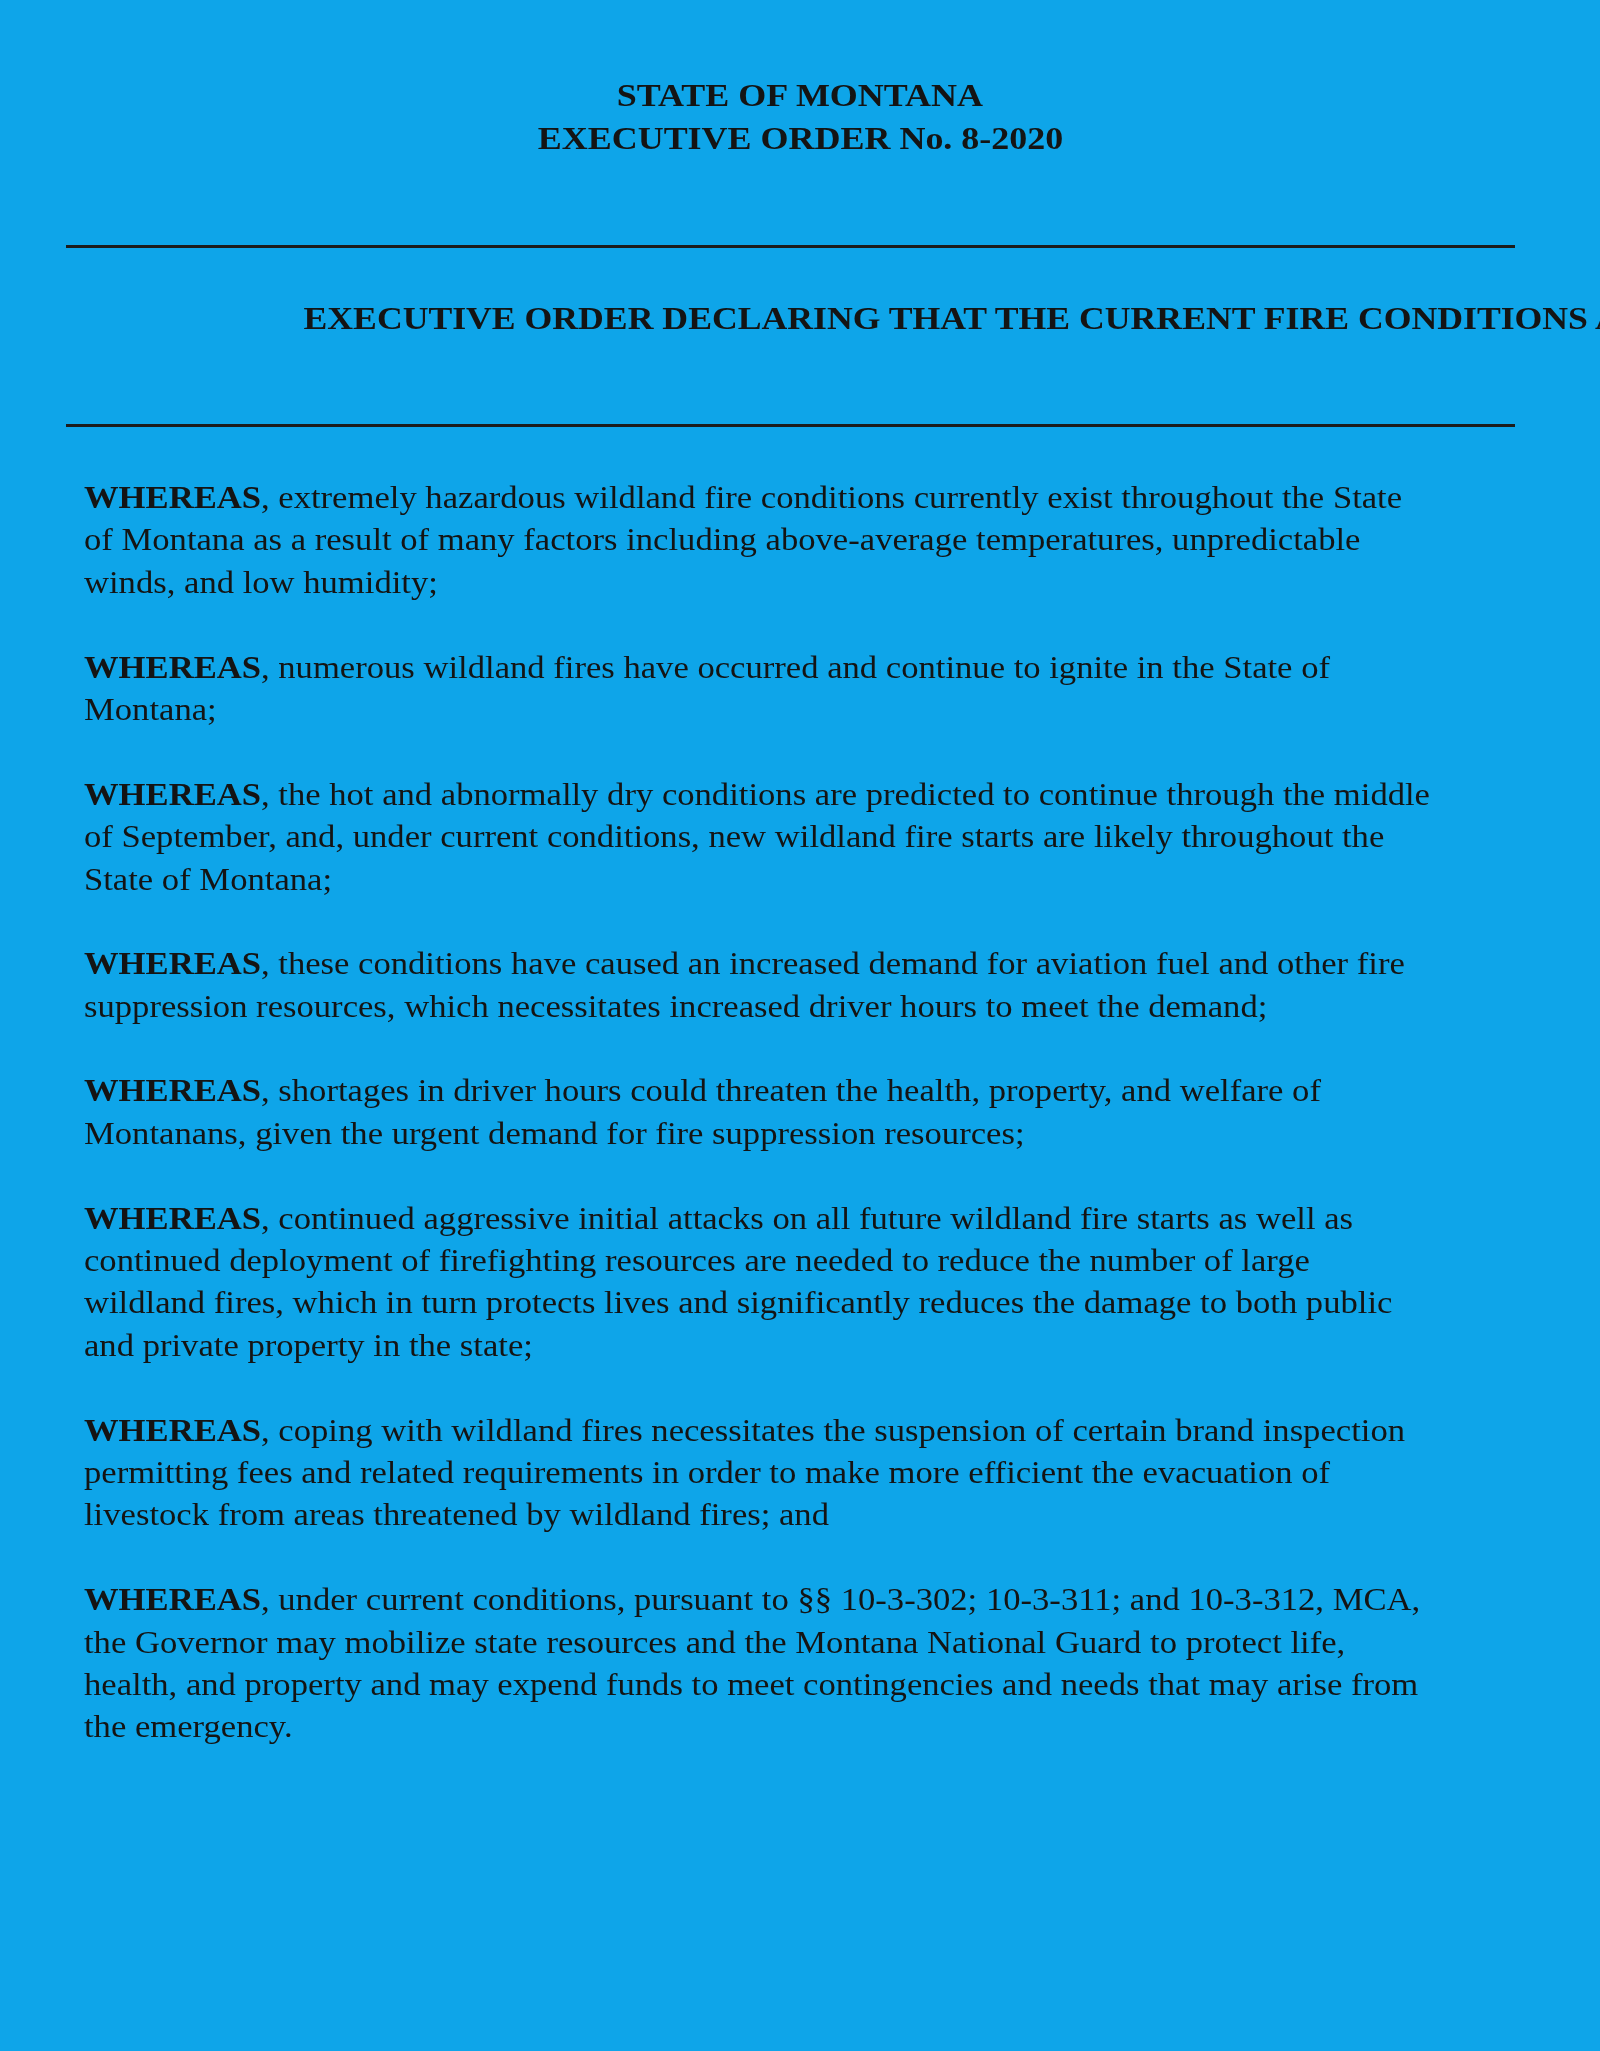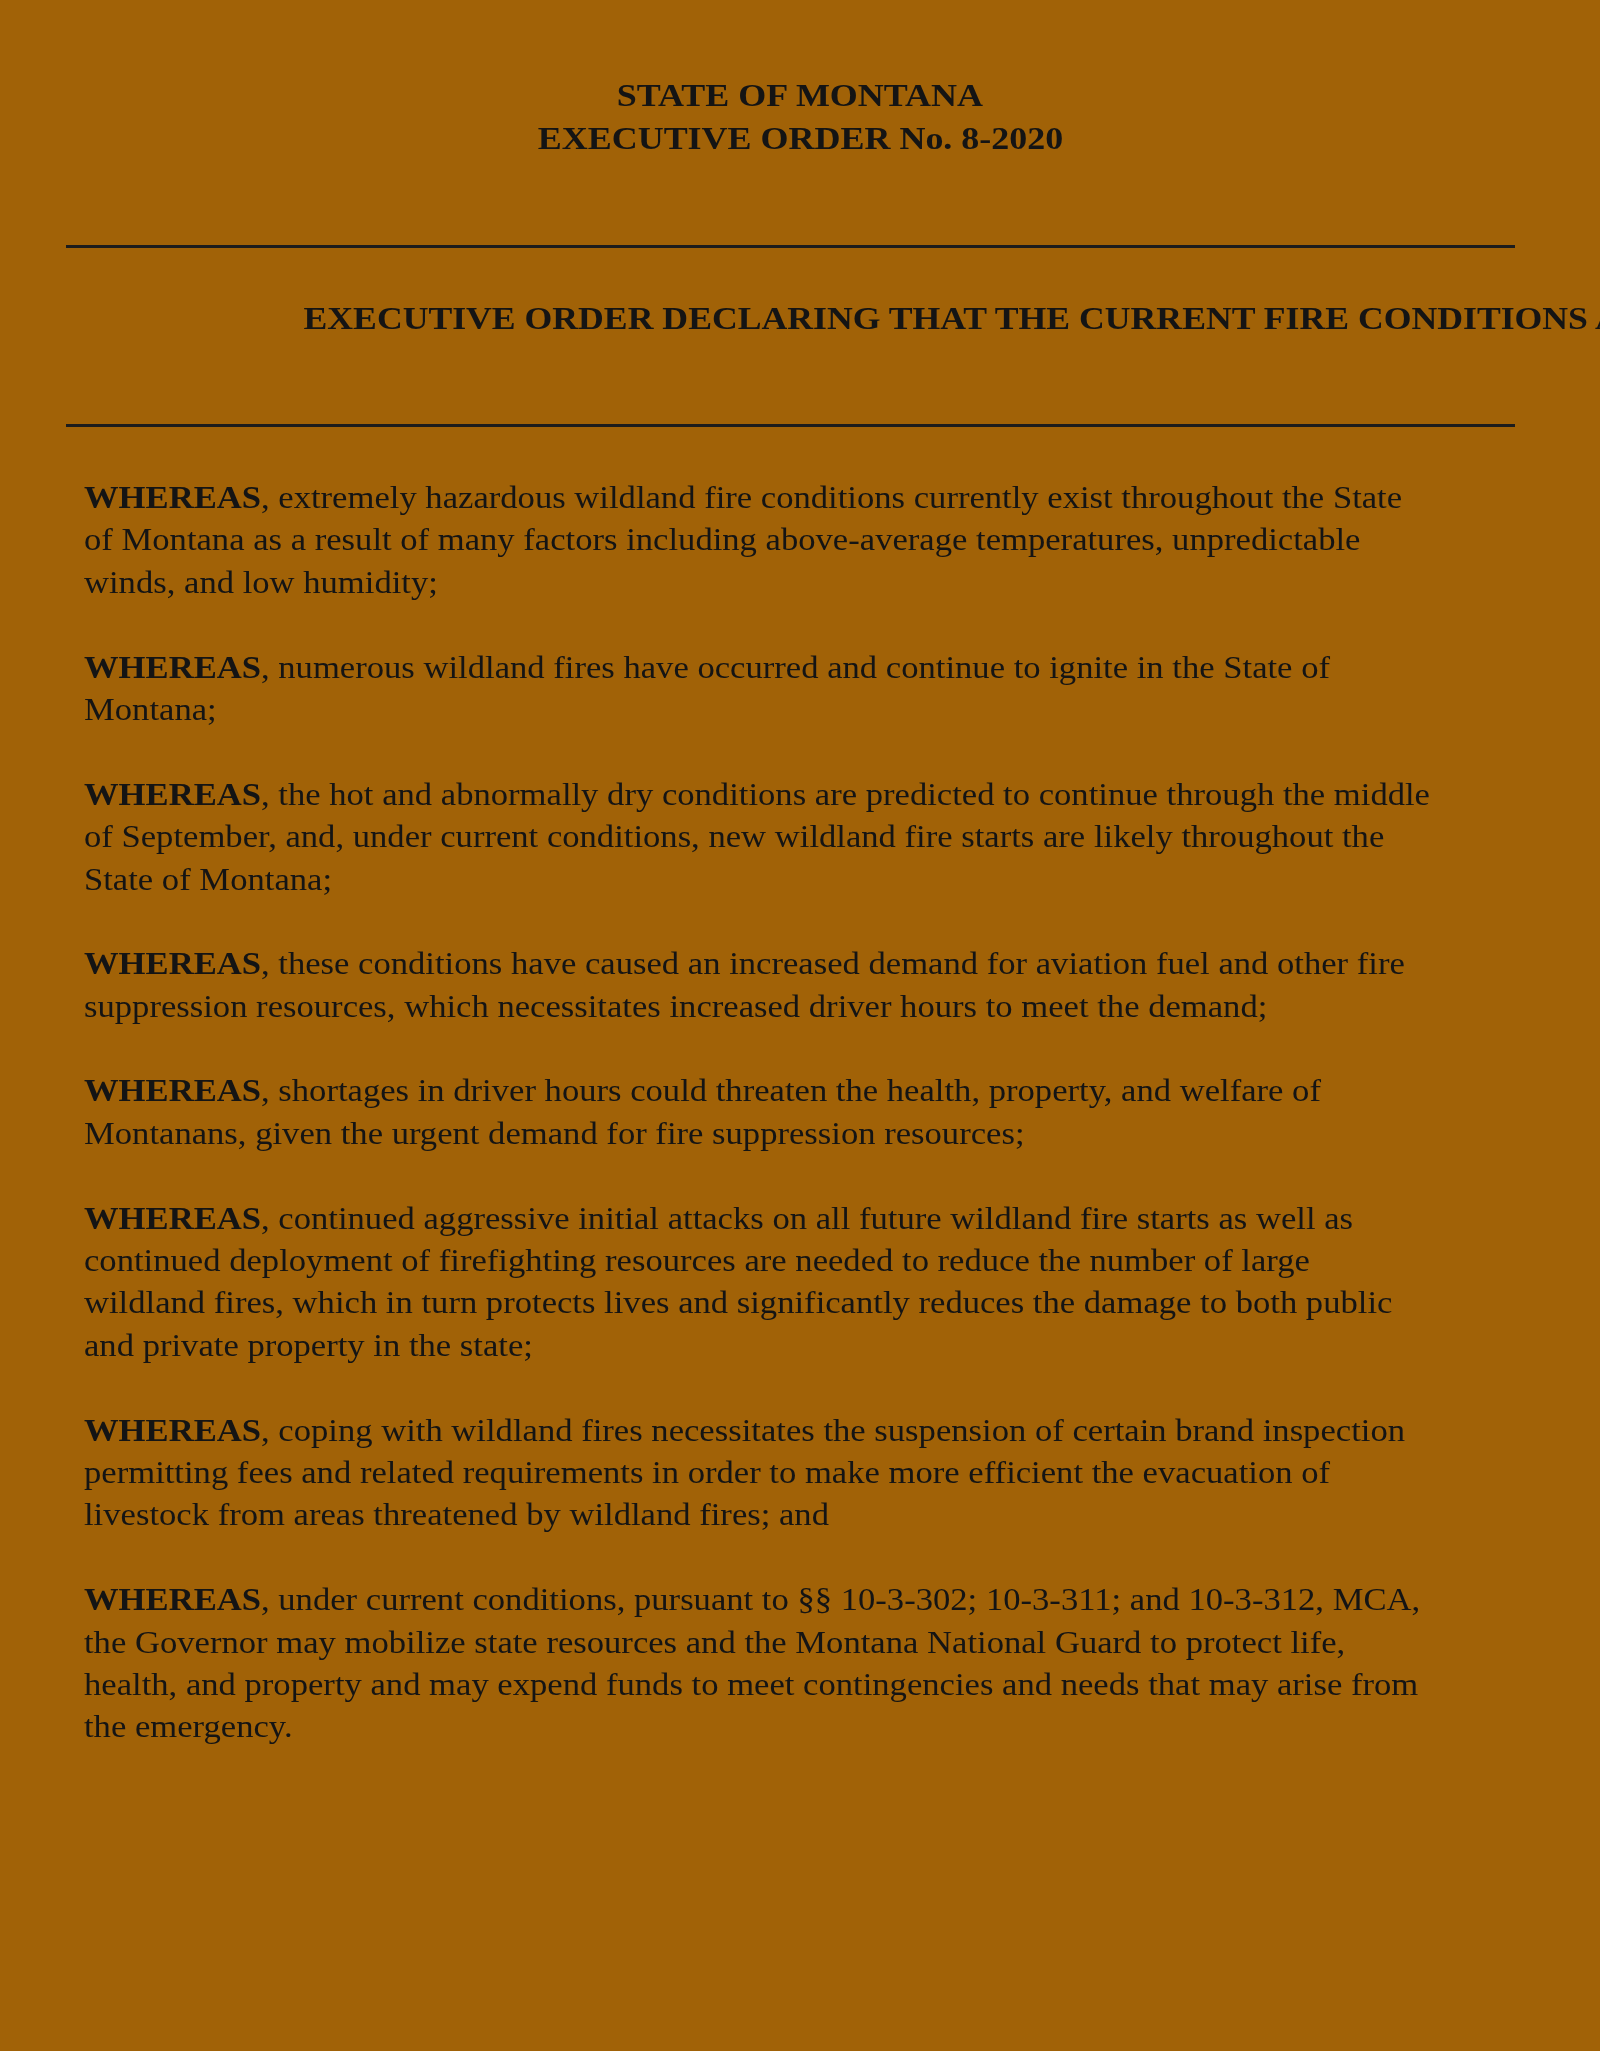--- a/index.html
+++ b/index.html
@@ -1,18 +1,18 @@
 <!DOCTYPE html>
 <html><head>
 <meta charset="utf-8">
 <style>
   html, body { margin: 0; padding: 0; background: #ffffff; }
   body { width: 1600px; height: 2051px; position: relative; overflow: hidden;
          font-family: "Liberation Serif", "DejaVu Serif", serif; color: #141414; }
-  .page { position: absolute; left: 0; top: 0; width: 1600px; height: 2051px; background: #a16207; }
+  .page { position: absolute; left: 0; top: 0; width: 1600px; height: 2051px; background: #0ea5e9; }
 
   .header { position: absolute; left: 0; top: 74px; width: 1600px; }
   .header .line { display: block; text-align: center; font-weight: bold; font-size: 31px;
                   line-height: 43px; height: 43px; white-space: pre; }
   .header .line span { display: inline-block; transform: scaleX(1.16); transform-origin: center; }
 
   .rule { position: absolute; left: 66px; width: 1449px; height: 3px; background: #1c1c1c; }
   .rule.top { top: 245px; }
   .rule.bottom { top: 424px; }
 

